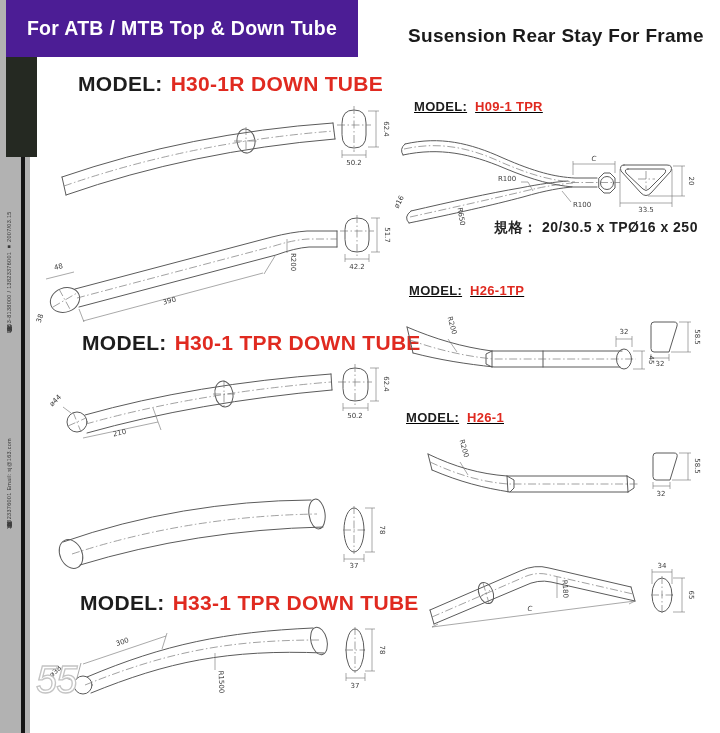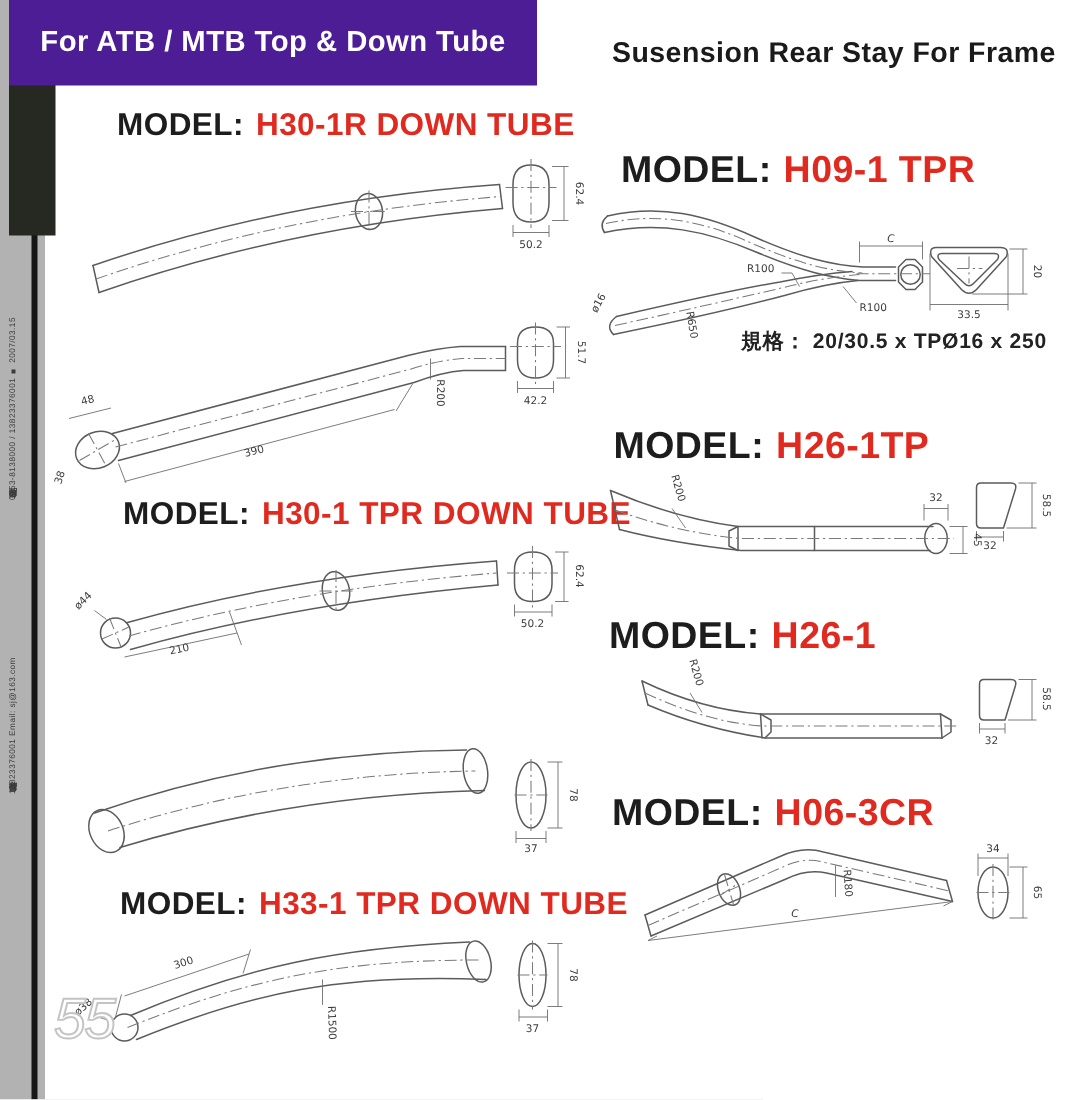--- a/index.html
+++ b/index.html
@@ -16,21 +16,21 @@
   .hdr-arm{position:absolute;left:6px;top:0;width:31px;height:157px;background:#252922;}
   .hdr-notch{position:absolute;left:37px;top:0;width:8px;height:11px;background:#252922;}
   .hdr-band{position:absolute;left:6px;top:0;width:352px;height:57px;background:#4c1d95;
         display:flex;align-items:center;justify-content:center;color:#ffffff;
         font-weight:bold;font-size:19.5px;letter-spacing:.3px;}
   .right-header{position:absolute;left:408px;top:25px;font-weight:bold;font-size:19px;
         color:#1a1a1a;letter-spacing:.3px;white-space:nowrap;}
   
   .heading{position:absolute;font-weight:bold;white-space:nowrap;letter-spacing:.3px;}
   .heading.lh{font-size:21px;}
-  .heading.rh{font-size:25px;}
+  .heading.rh{font-size:13px;text-decoration:underline;}
   .mlabel{color:#1d1d1d;margin-right:8px;}
   .mname{color:#e02a20;}
   
   svg{position:absolute;overflow:visible;}
   .ol{fill:none;stroke:#5b5b5b;stroke-width:1;stroke-linecap:round;stroke-linejoin:round;}
   .cl{fill:none;stroke:#7a7a7a;stroke-width:.7;stroke-dasharray:8 2.5 1.5 2.5;}
   .dl{fill:none;stroke:#6e6e6e;stroke-width:.6;}
   .dim{font-size:7px;fill:#3c3c3c;font-family:"DejaVu Sans",sans-serif;}
   .spec{position:absolute;left:494px;top:219px;font-size:14px;font-weight:bold;
         color:#222;letter-spacing:.5px;white-space:nowrap;}
@@ -370,23 +370,20 @@
         <path d="M253,48 L270,48"></path>
     </g>
     <g class="ol">
       <path d="M253,18 Q253,15 256,15 L274,15 Q278,15 277,19 L270,42 L256,42 Q253,42 253,39 Z"></path>
     </g>
     <text class="dim" transform="translate(62,11) rotate(74)" text-anchor="middle">R200</text>
     <text class="dim" transform="translate(295,28) rotate(90)" text-anchor="middle">58.5</text>
     <text class="dim" x="261" y="58" text-anchor="middle">32</text>
   </svg>
 
-  <div class="heading rh" style="left:408px;top:528px">
-    <span class="mlabel">MODEL:</span><span class="mname">H06-3CR</span>
-  </div>
 
   <svg style="left:400px;top:556px" width="320" height="105" viewBox="0 0 320 105">
     <g class="ol">
       <path d="M30,54 L120,15 Q135,8 149,12 L231,31"></path>
       <path d="M34,68 L124,30 Q138,23 151,26 L235,45"></path>
       <path d="M30,54 L34,68"></path>
         <path d="M231,31 L235,45"></path>
       <ellipse cx="86" cy="37" rx="7" ry="11" transform="rotate(-22 86 37)"></ellipse>
     </g>
     <g class="cl">

